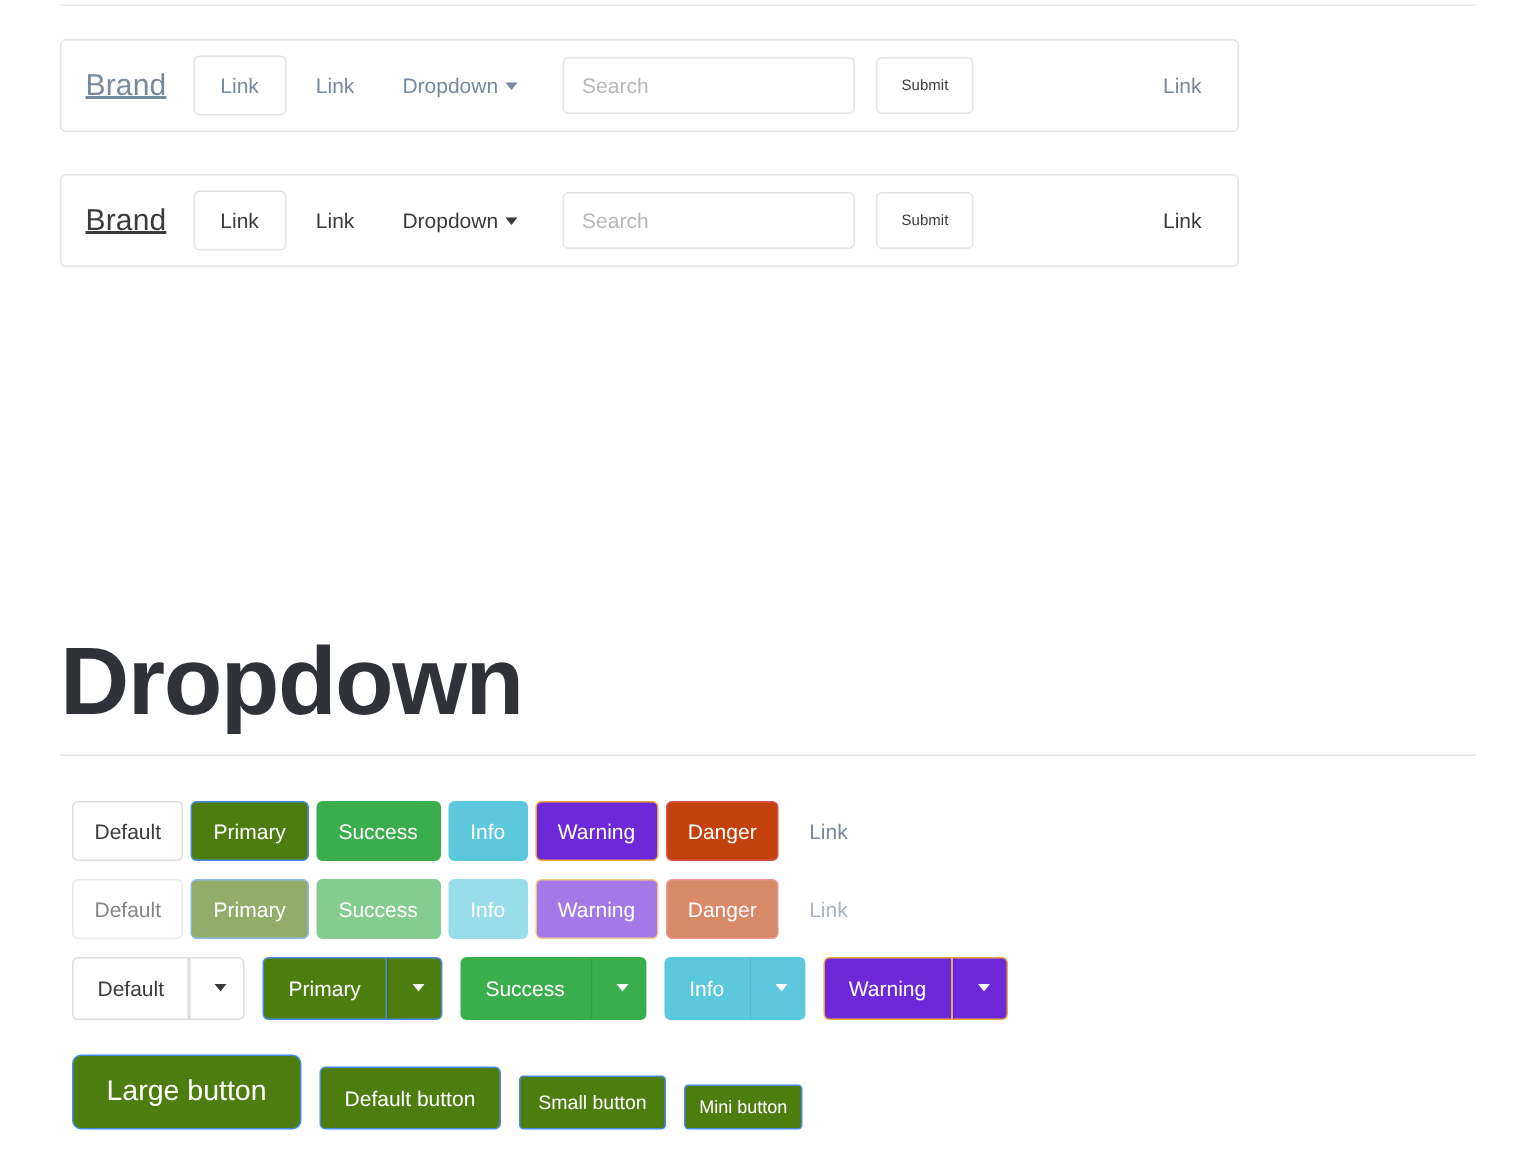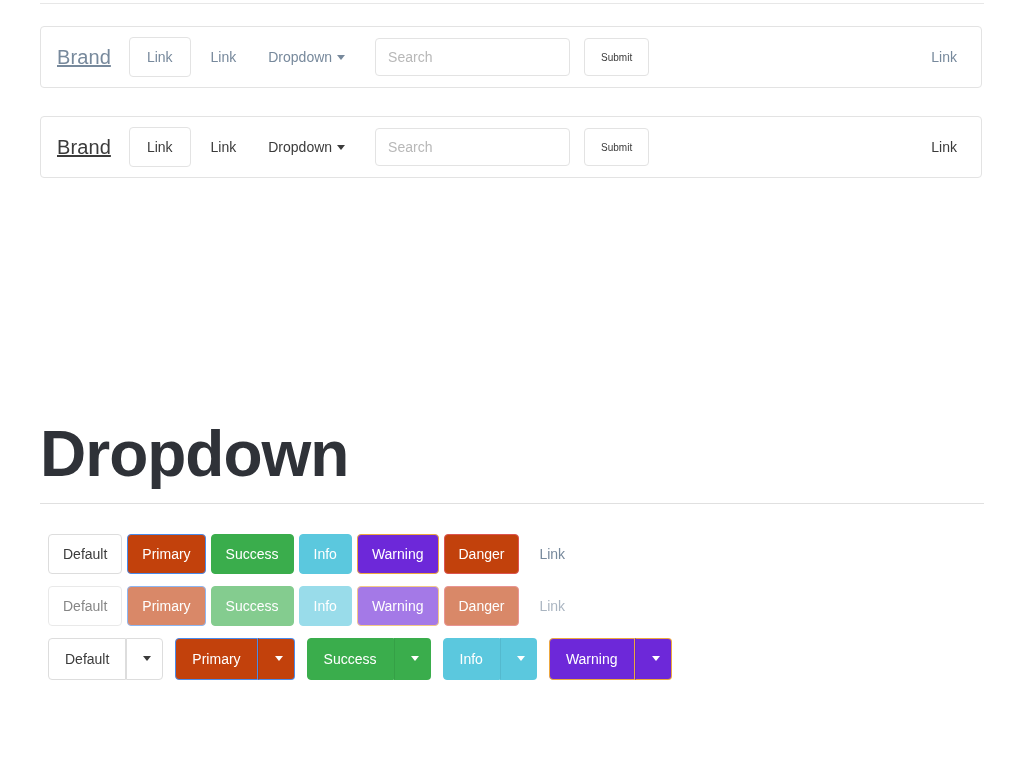--- a/index.html
+++ b/index.html
@@ -22,21 +22,21 @@
   .top-rule {
     position: absolute;
     left: 40px; top: 3px; width: 944px; height: 1px;
     background: #e7e7e7;
   }
 
   
   .navbar {
     position: absolute;
     left: 40px;
-    width: 942px;
+    width: 786px;
     height: 62px;
     box-sizing: border-box;
     background: #ffffff;
     border: 1px solid #e3e3e3;
     border-radius: 4px;
     display: flex;
     align-items: center;
     padding: 8px 16px;
   }
   .navbar-1 { top: 26px; }
@@ -156,21 +156,21 @@
     color: #ffffff;
     cursor: pointer;
     white-space: nowrap;
     margin-right: 5px;
   }
   .btn-default {
     background: #ffffff;
     border-color: #dddddd;
     color: #3b3b3b;
   }
-  .btn-primary { background: #c2410c; border-color: #4a8bea; }
+  .btn-primary { background: #4d7c0f; border-color: #4a8bea; }
   .btn-success { background: #3aad4c; border-color: #3aad4c; text-align: right; }
   .btn-info    { background: #5bc8de; border-color: #5bc8de; }
   .btn-warning { background: #6d28d9; border-color: #eda73e; }
   .btn-danger  { background: #c2410c; border-color: #dc5450; }
   .btn-link {
     background: transparent;
     border-color: transparent;
     color: #77899c;
     padding-left: 14px;
   }
@@ -291,15 +291,21 @@
             <span class="caret"></span>
           </button>
         </div>
         <div class="btn-group">
           <button class="btn btn-warning"><span>Warning</span></button>
           <button class="btn btn-warning btn-toggle">
             <span class="caret"></span>
           </button>
         </div>
       </div>
+    <div class="btn-row r4">
+        <button class="btn btn-primary btn-lg"><span>Large button</span></button>
+        <button class="btn btn-primary btn-md"><span>Default button</span></button>
+        <button class="btn btn-primary btn-sm"><span>Small button</span></button>
+        <button class="btn btn-primary btn-xs"><span>Mini button</span></button>
+      </div>
   </div>
 
 </div>
 
 </body></html>

